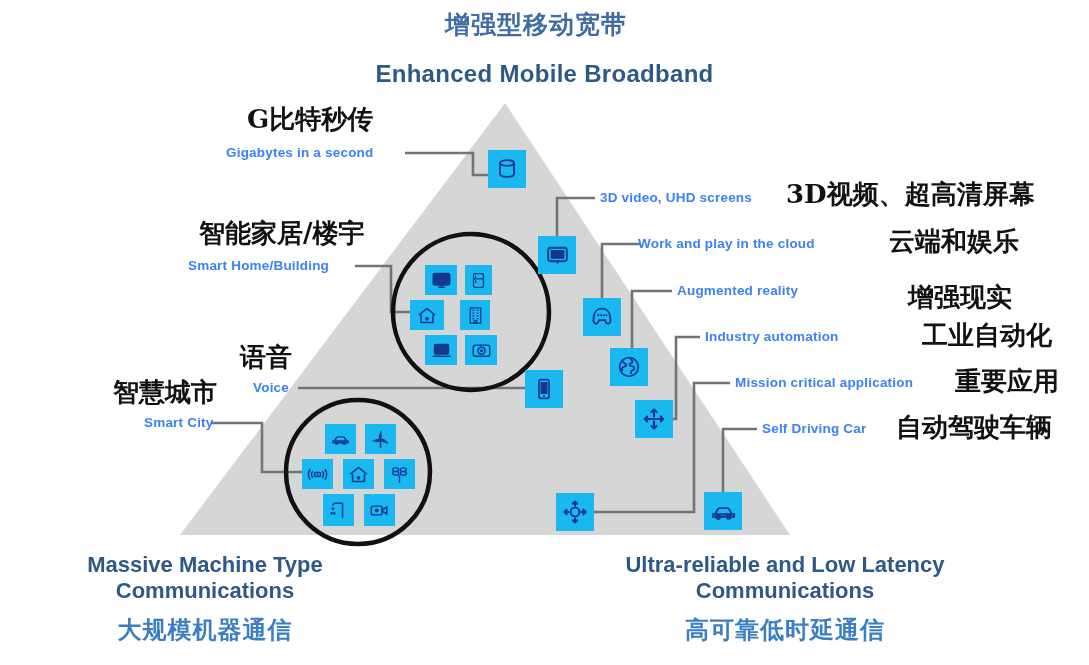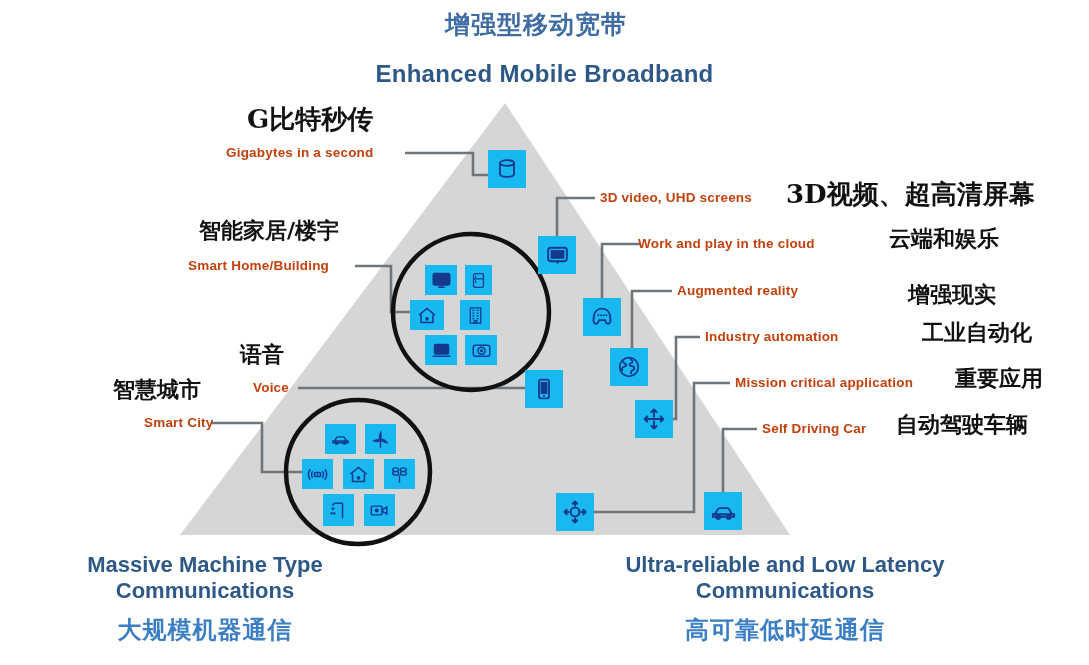--- a/index.html
+++ b/index.html
@@ -14,25 +14,25 @@
   .corner-cn-top{font-size:25px;font-weight:700;color:#3e6ca3;letter-spacing:1px;
       text-align:center;white-space:nowrap;}
   .corner-en{font-size:23px;font-weight:700;color:#2e5987;text-align:center;
       white-space:nowrap;letter-spacing:.3px;}
   .corner-en-2l{font-size:21px;font-weight:700;color:#2e5987;text-align:center;
       line-height:26px;}
   .corner-cn-bot{font-size:24px;font-weight:700;color:#3b7ec4;text-align:center;
       white-space:nowrap;letter-spacing:1px;}
 
   
-  .cn-big{font-size:22px;font-weight:700;color:#111;white-space:nowrap;
+  .cn-big{font-size:26px;font-weight:700;color:#111;white-space:nowrap;
       font-family:"DejaVu Sans","Liberation Sans",sans-serif;}
   .cn-big-serif{font-size:26px;font-weight:700;color:#111;white-space:nowrap;
       font-family:"DejaVu Serif","Liberation Serif",serif;}
-  .en-small{font-size:13.5px;font-weight:700;color:#c2410c;white-space:nowrap;
+  .en-small{font-size:13.5px;font-weight:700;color:#3b82f6;white-space:nowrap;
       letter-spacing:.2px;}
 
   .future-imt{font-size:26px;font-weight:700;color:#4a6f9e;white-space:nowrap;
       letter-spacing:.5px;}
 
   
   .tile{position:absolute;background:#1ab8f0;display:flex;align-items:center;
         justify-content:center;}
   .tile svg{display:block;}
 </style>

